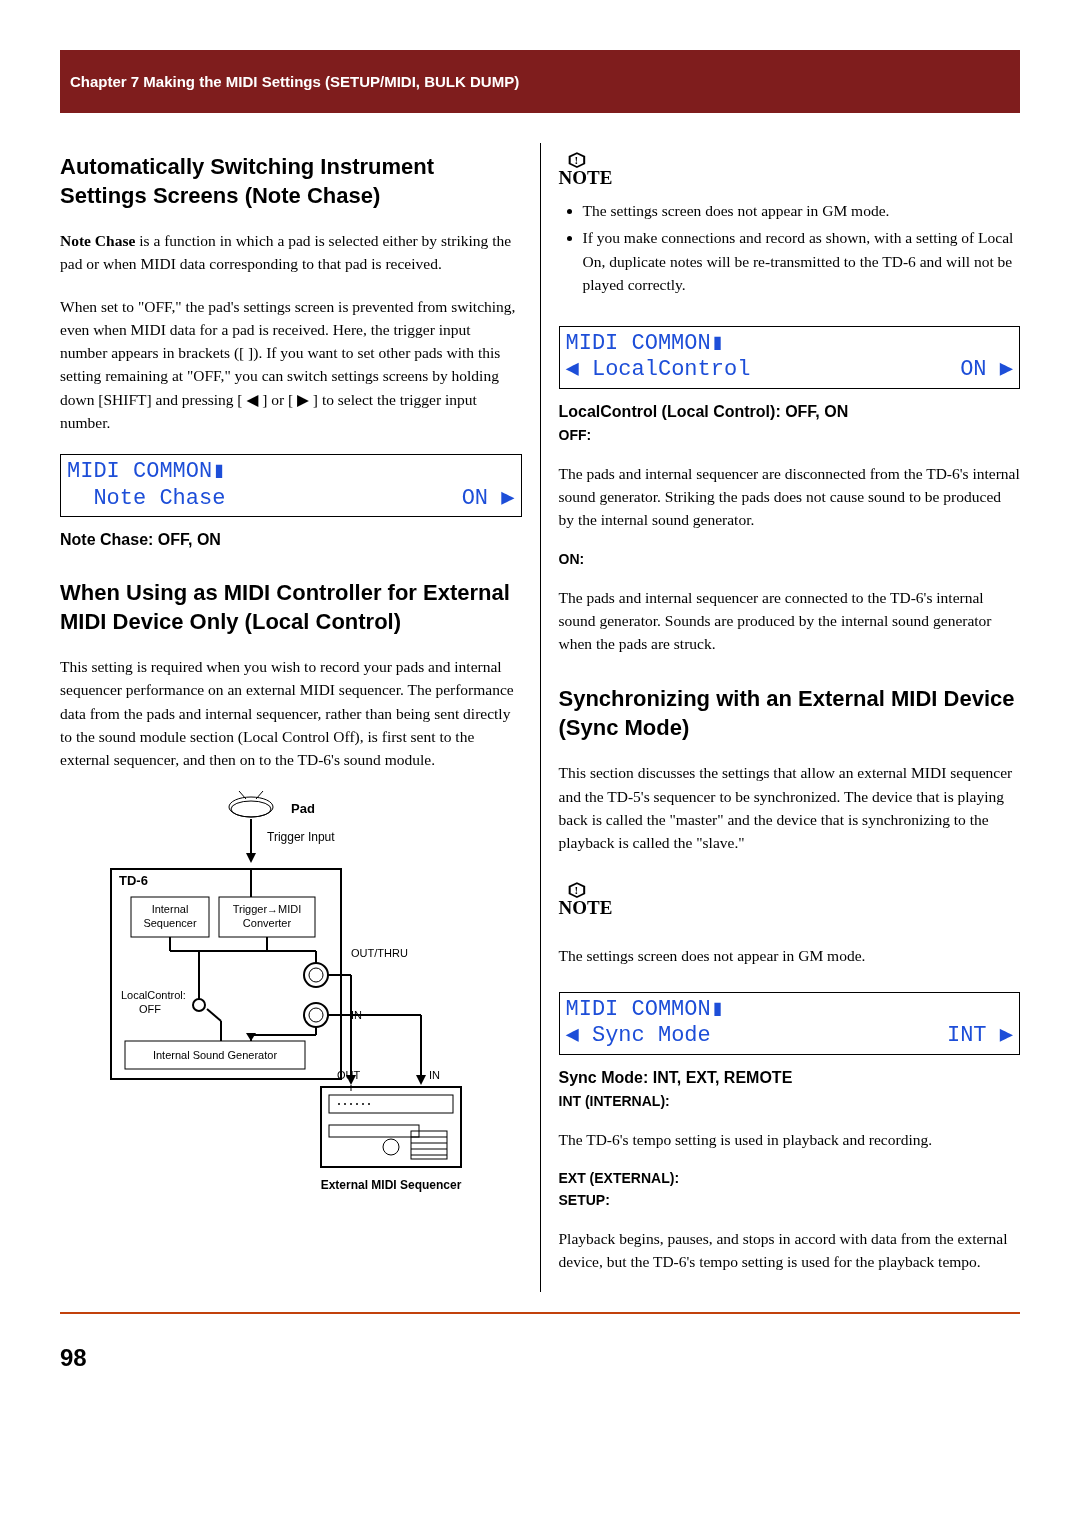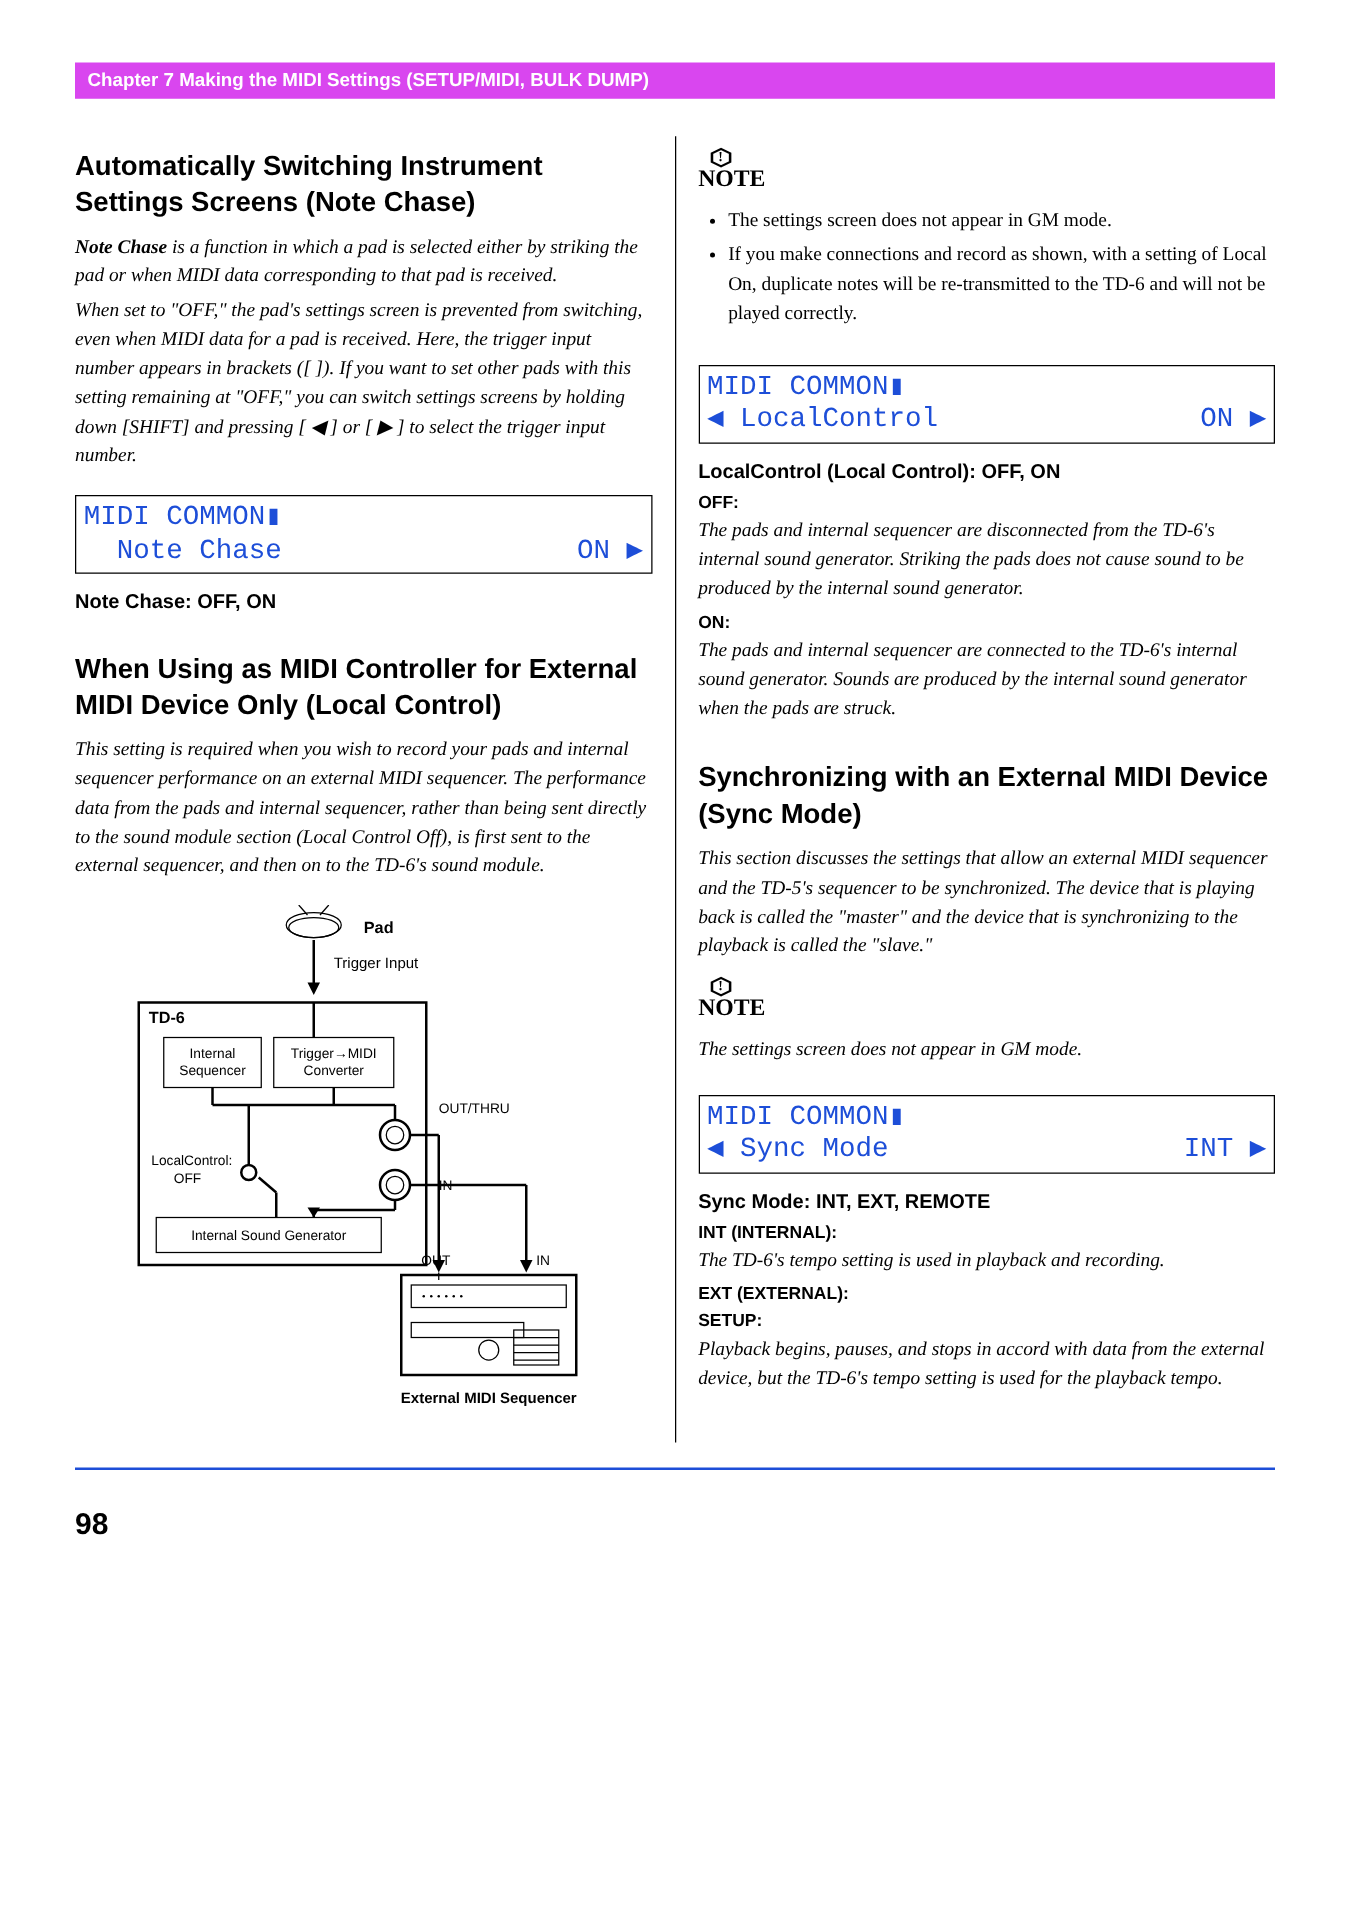--- a/index.html
+++ b/index.html
@@ -8,25 +8,25 @@
     font-family: Georgia, 'Times New Roman', serif;
     background: #fff;
     width: 1080px;
     color: #000;
   }
   .page {
     padding: 50px 60px 30px 60px;
     box-sizing: border-box;
   }
   .chapter-bar {
-    background: #d946ef;
+    background: #7f1d1d;
     color: #fff;
     font-weight: bold;
     font-size: 15px;
-    padding: 6px 10px;
+    padding: 23px 10px;
     margin-bottom: 30px;
     font-family: Arial, sans-serif;
   }
   .columns {
     display: flex;
     gap: 18px;
   }
   .col {
     flex: 1;
     min-width: 0;
@@ -39,22 +39,21 @@
   h2 {
     font-family: Arial, sans-serif;
     font-weight: bold;
     font-size: 22px;
     margin: 10px 0 10px 0;
     line-height: 1.3;
   }
   p {
     font-size: 15.5px;
     line-height: 1.5;
-    margin: 4px 0;
-    font-style: italic;
+    margin: 19px 0;
   }
   .bold-inline { font-weight: bold; }
   .subhead {
     font-family: Arial, sans-serif;
     font-weight: bold;
     font-size: 16px;
     margin: 12px 0 4px 0;
   }
   .small-bold {
     font-family: Arial, sans-serif;
@@ -113,21 +112,21 @@
     text-align: center;
   }
   .diagram svg { display: block; margin: 0 auto; }
   .page-num {
     font-family: Arial, sans-serif;
     font-weight: bold;
     font-size: 24px;
     margin-top: 24px;
   }
   .footer-line {
-    border-top: 2px solid #1d4ed8;
+    border-top: 2px solid #c2410c;
     margin-top: 20px;
     padding-top: 6px;
   }
 </style>
 </head>
 <body>
 
 <div class="page">
 
   <div class="chapter-bar">Chapter 7 Making the MIDI Settings (SETUP/MIDI, BULK DUMP)</div>

